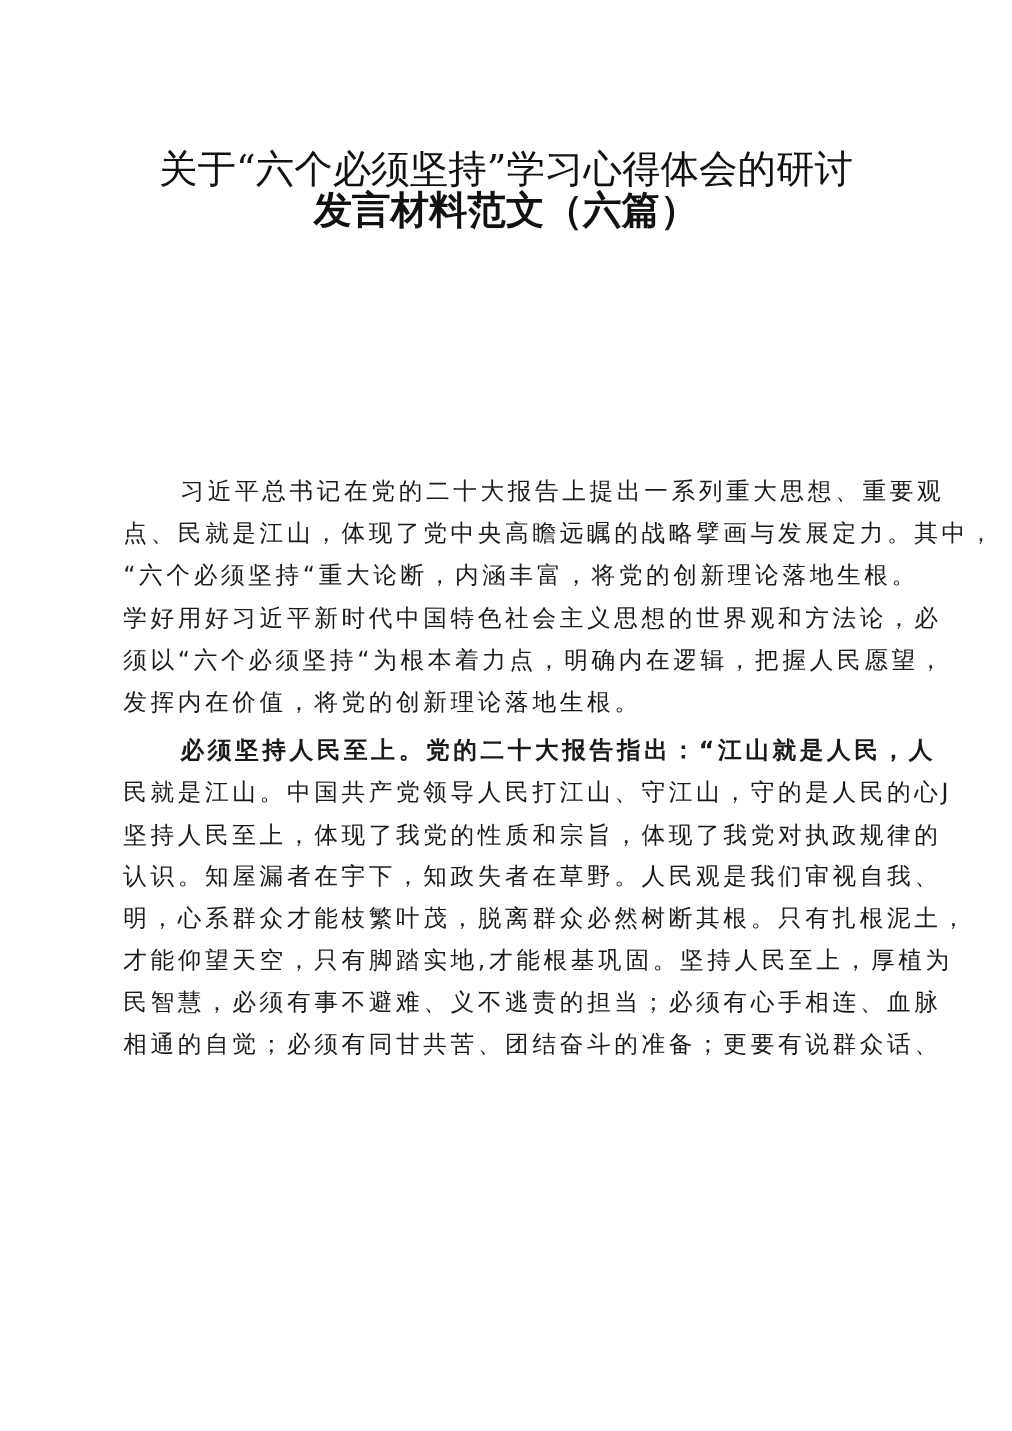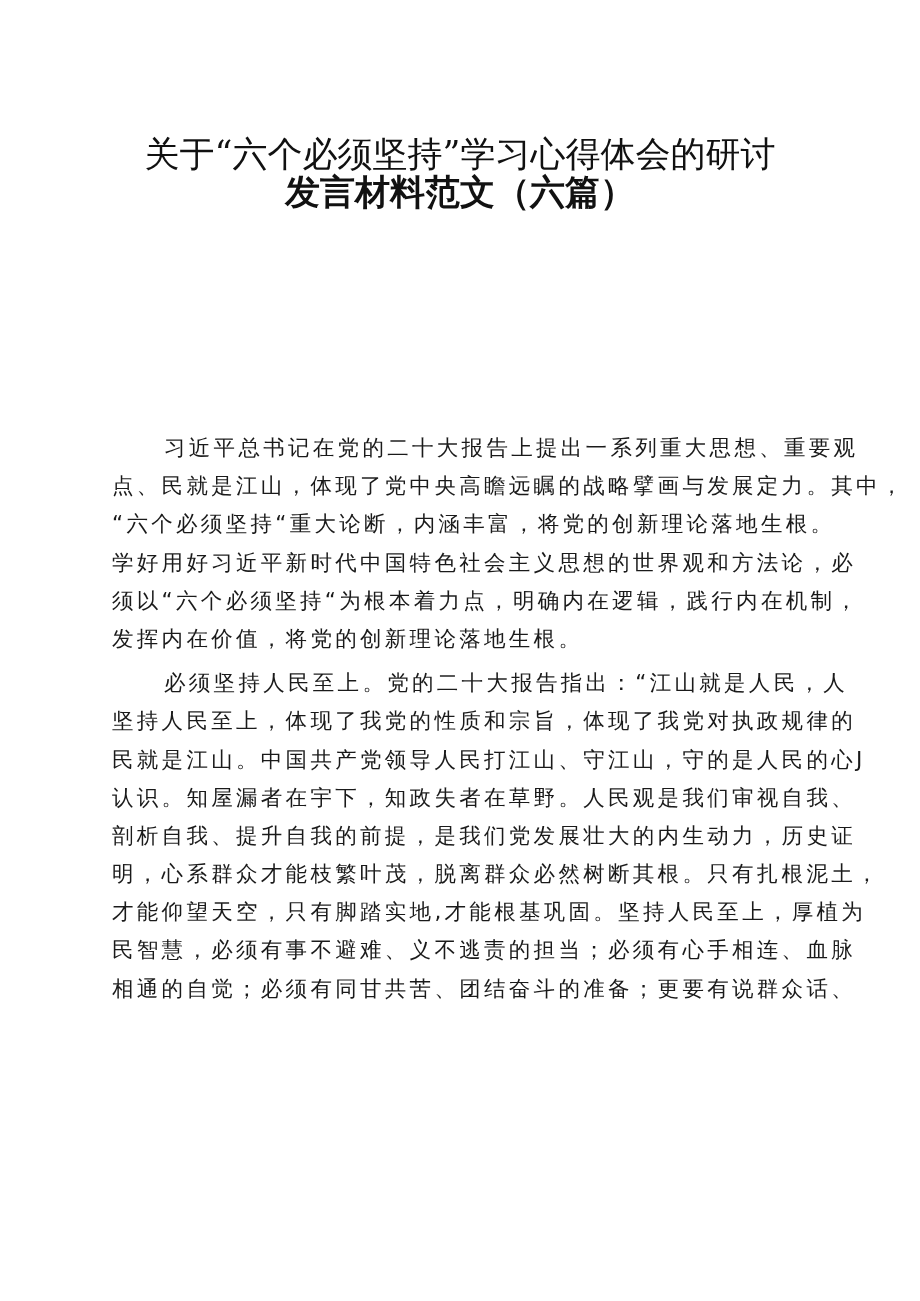--- a/index.html
+++ b/index.html
@@ -56,46 +56,45 @@
     }
     .line {
       height: 38.2px;
       line-height: 38.2px;
       font-size: 21.5px;
       white-space: nowrap;
       letter-spacing: 3.3px;
       color: #1a1a1a;
     }
     .line.indent { padding-left: 52px; }
-    .line.gap-before { margin-top: 6px; }
+    .line.gap-before { margin-top: 6px; font-weight: bold; }
   </style>
 </head>
 <body>
 
 <div class="page">
 
   <h1 class="title title-1">关于“六个必须坚持”学习心得体会的研讨</h1>
   <h1 class="title title-2">发言材料范文（六篇）</h1>
 
 
   <div class="body">
     <div>
       <div class="line indent">习近平总书记在党的二十大报告上提出一系列重大思想、重要观</div>
       <div class="line">点、民就是江山，体现了党中央高瞻远瞩的战略擘画与发展定力。其中，</div>
       <div class="line">“六个必须坚持“重大论断，内涵丰富，将党的创新理论落地生根。</div>
       <div class="line">学好用好习近平新时代中国特色社会主义思想的世界观和方法论，必</div>
-      <div class="line">须以“六个必须坚持“为根本着力点，明确内在逻辑，践行内在机制，</div>
+      <div class="line">须以“六个必须坚持“为根本着力点，明确内在逻辑，把握人民愿望，</div>
       <div class="line">发挥内在价值，将党的创新理论落地生根。</div>
     </div>
     <div>
       <div class="line indent gap-before">必须坚持人民至上。党的二十大报告指出：“江山就是人民，人</div>
+      <div class="line">民就是江山。中国共产党领导人民打江山、守江山，守的是人民的心J</div>
       <div class="line">坚持人民至上，体现了我党的性质和宗旨，体现了我党对执政规律的</div>
-      <div class="line">民就是江山。中国共产党领导人民打江山、守江山，守的是人民的心J</div>
       <div class="line">认识。知屋漏者在宇下，知政失者在草野。人民观是我们审视自我、</div>
-      <div class="line">剖析自我、提升自我的前提，是我们党发展壮大的内生动力，历史证</div>
       <div class="line">明，心系群众才能枝繁叶茂，脱离群众必然树断其根。只有扎根泥土，</div>
       <div class="line">才能仰望天空，只有脚踏实地,才能根基巩固。坚持人民至上，厚植为</div>
       <div class="line">民智慧，必须有事不避难、义不逃责的担当；必须有心手相连、血脉</div>
       <div class="line">相通的自觉；必须有同甘共苦、团结奋斗的准备；更要有说群众话、</div>
     </div>
   </div>
 
 </div>
 
 </body></html>

